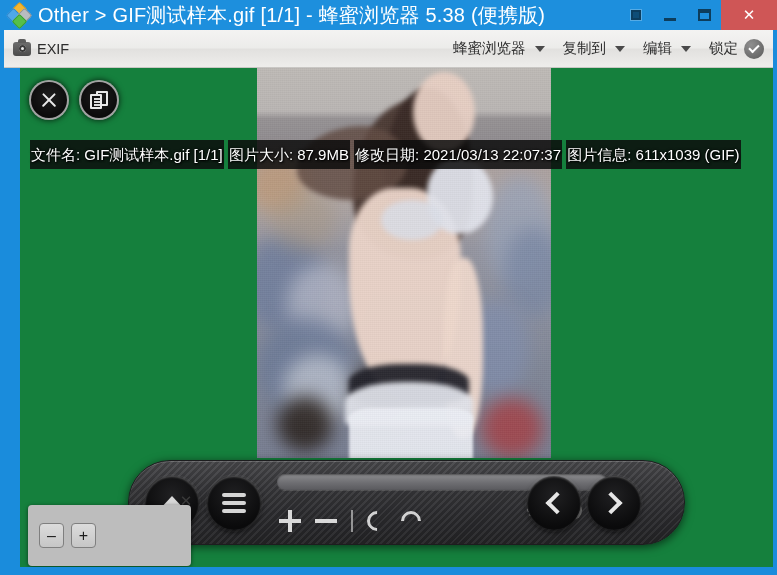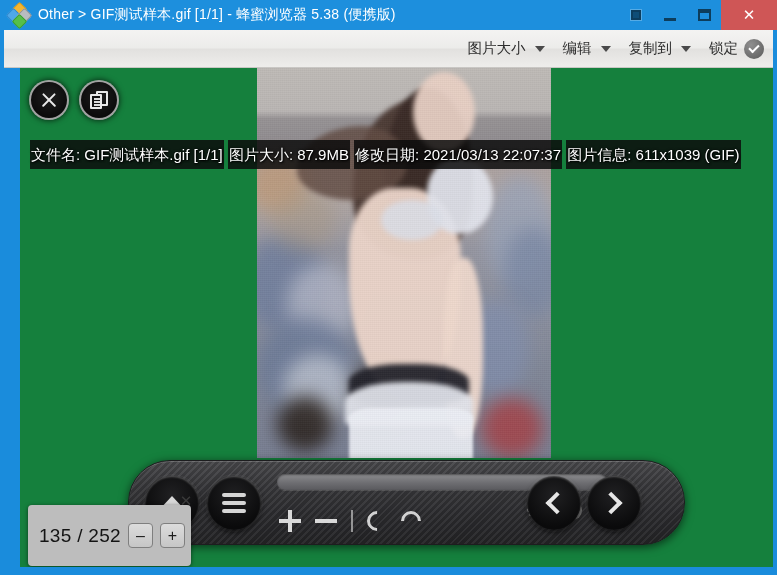--- a/index.html
+++ b/index.html
@@ -23,21 +23,21 @@
     width:22px;height:22px; margin-left:8px; margin-right:8px;
     position:relative; flex:none;
   }
   .logo i{ position:absolute; width:11px;height:11px; display:block;
     transform:rotate(45deg); border-radius:2px; }
   .logo i.t{ left:6px; top:0px;  background:#f2b632; box-shadow:inset 0 0 0 1px #d99a1a;}
   .logo i.l{ left:0px; top:6px;  background:#4fa8e8; box-shadow:inset 0 0 0 1px #2f86cc;}
   .logo i.r{ left:11px;top:6px;  background:#b9bcc0; box-shadow:inset 0 0 0 1px #8d9196;}
   .logo i.b{ left:6px; top:12px; background:#56bf4a; box-shadow:inset 0 0 0 1px #3b9c31;}
   .title-text{
-    color:#ffffff; font-size:14px; letter-spacing:.2px;
+    color:#ffffff; font-size:20px; letter-spacing:.2px;
     white-space:nowrap; overflow:hidden;
   }
   .tb-spacer{ flex:1 1 auto; }
   .sysbtn{
     width:34px; height:24px; display:flex; align-items:center; justify-content:center;
     color:#ffffff; flex:none;
   }
   .sysbtn.close{
     width:56px; height:30px; background:#cf5656; font-size:15px;
   }
@@ -264,31 +264,35 @@
     <div class="sysbtn">
       <div class="ico-min"></div>
     </div>
     <div class="sysbtn">
       <div class="ico-max"></div>
     </div>
     <div class="sysbtn close">✕</div>
   </div>
 
   <div class="toolbar">
+    <div class="tb-item">
+      <div class="cam"></div>
+      <span class="lbl">EXIF</span>
+    </div>
     <div class="tb-gap"></div>
     <div class="tb-item">
-      <span class="lbl">图片大小</span>
+      <span class="lbl">蜂蜜浏览器</span>
       <span class="caret"></span>
     </div>
     <div class="tb-item">
+      <span class="lbl">复制到</span>
+      <span class="caret"></span>
+    </div>
+    <div class="tb-item">
       <span class="lbl">编辑</span>
-      <span class="caret"></span>
-    </div>
-    <div class="tb-item">
-      <span class="lbl">复制到</span>
       <span class="caret"></span>
     </div>
     <div class="tb-item">
       <span class="lbl">锁定</span>
       <span class="check-badge"></span>
     </div>
   </div>
 
   <div class="viewer">
 
@@ -370,21 +374,20 @@
       </div>
       <div class="cb-round prev">
         <div class="chev l"></div>
       </div>
       <div class="cb-round next">
         <div class="chev r"></div>
       </div>
     </div>
 
     <div class="counter">
-      <span class="num">135 / 252</span>
       <span class="cbtn">–</span>
       <span class="cbtn">+</span>
       <span class="counter-x">✕</span>
     </div>
 
   </div>
 
   <div class="frame-l"></div>
   <div class="frame-r"></div>
   <div class="frame-b"></div>

